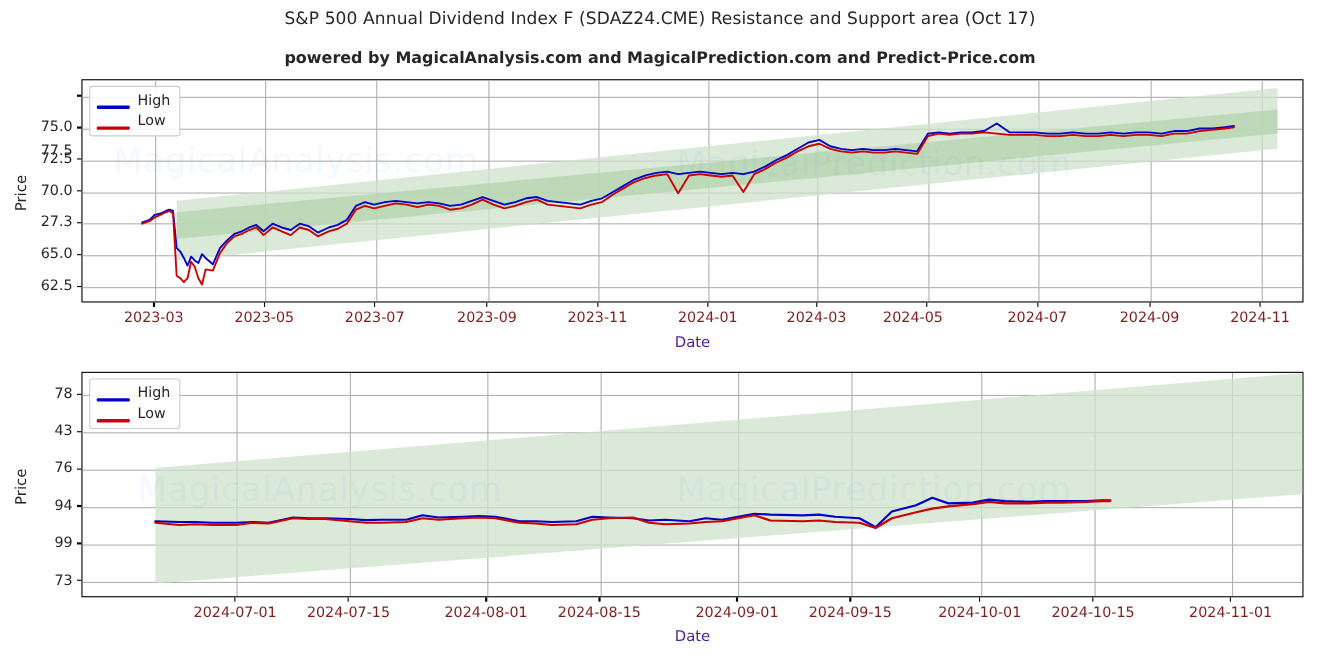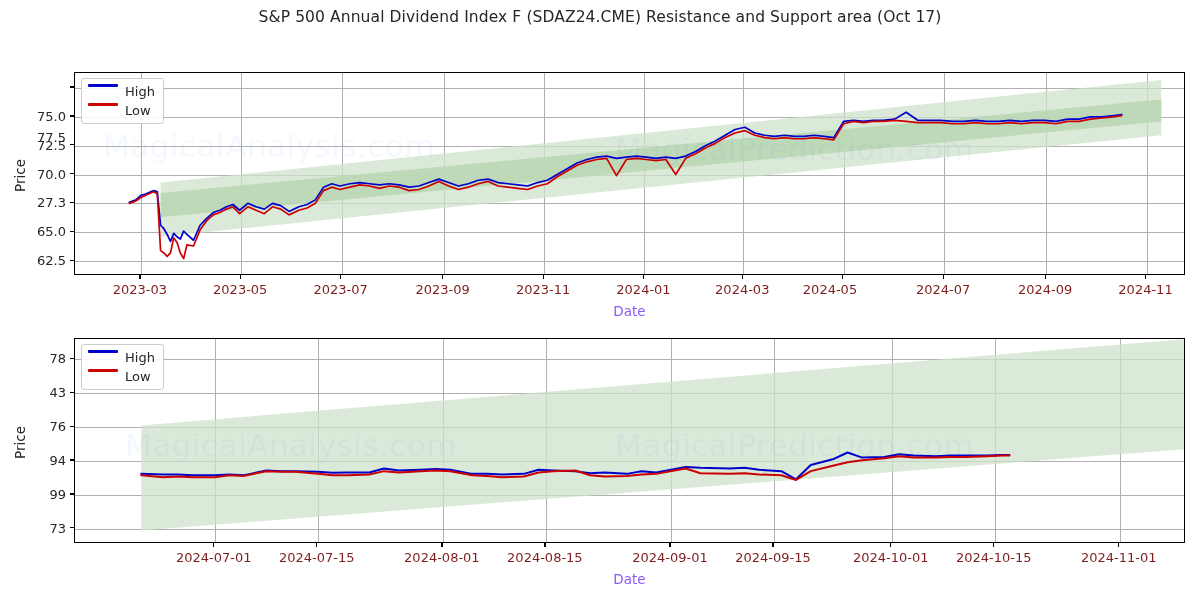--- a/index.html
+++ b/index.html
@@ -43,49 +43,50 @@
   }
   .tickmark{position:absolute;background:#000;}
   .tickmark.y{width:4px;height:1.2px;}
   .tickmark.x{height:4px;width:1.2px;}
 
   .axis-ylabel{
     position:absolute;font-size:13.5px;color:#262626;
     transform-origin:0 0;transform:rotate(-90deg);white-space:nowrap;
   }
   .axis-xlabel{
-    position:absolute;font-size:13.5px;color:#8b5cf6;
+    position:absolute;font-size:13.5px;color:#4c1d95;
     text-align:center;white-space:nowrap;transform:translateX(-50%);
   }
 
   .legend{
     position:absolute;background:rgba(255,255,255,0.88);
     border:1px solid #cccccc;border-radius:3px;
     padding:5px 8px 5px 6px;
     display:flex;flex-direction:column;gap:4px;
     z-index:40;
   }
-  .legend-row{display:flex;align-items:flex-start;gap:7px;height:15px;}
+  .legend-row{display:flex;align-items:flex-end;gap:7px;height:15px;}
   .legend-swatch{width:30px;height:2.6px;border-radius:1px;display:block;}
   .legend-label{font-size:13px;color:#262626;line-height:15px;}
 
   .watermark{
     position:absolute;font-size:30px;color:#3b82f6;opacity:0.055;
     white-space:nowrap;font-family:"DejaVu Sans", sans-serif;
     letter-spacing:0.5px;z-index:5;pointer-events:none;
   }
   svg.series{position:absolute;left:0;top:0;overflow:visible;z-index:20;}
   svg.bands{position:absolute;left:0;top:0;overflow:visible;z-index:3;}
 </style>
 </head>
 <body>
 
 <div class="figure">
 
   <div class="title">S&amp;P 500 Annual Dividend Index F (SDAZ24.CME) Resistance and Support area (Oct 17)</div>
+  <div class="subtitle">powered by MagicalAnalysis.com and MagicalPrediction.com and Predict-Price.com</div>
 
   <div class="axes" id="ax-top">
     <div class="plotinner" id="top-grid">
         <div class="gridline h" style="top: 188.01px;"></div>
         <div class="gridline h" style="top: 159.17px;"></div>
         <div class="gridline h" style="top: 130.34px;"></div>
         <div class="gridline h" style="top: 101.5px;"></div>
         <div class="gridline h" style="top: 72.66px;"></div>
         <div class="gridline h" style="top: 43.83px;"></div>
         <div class="gridline h" style="top: 14.99px;"></div>

